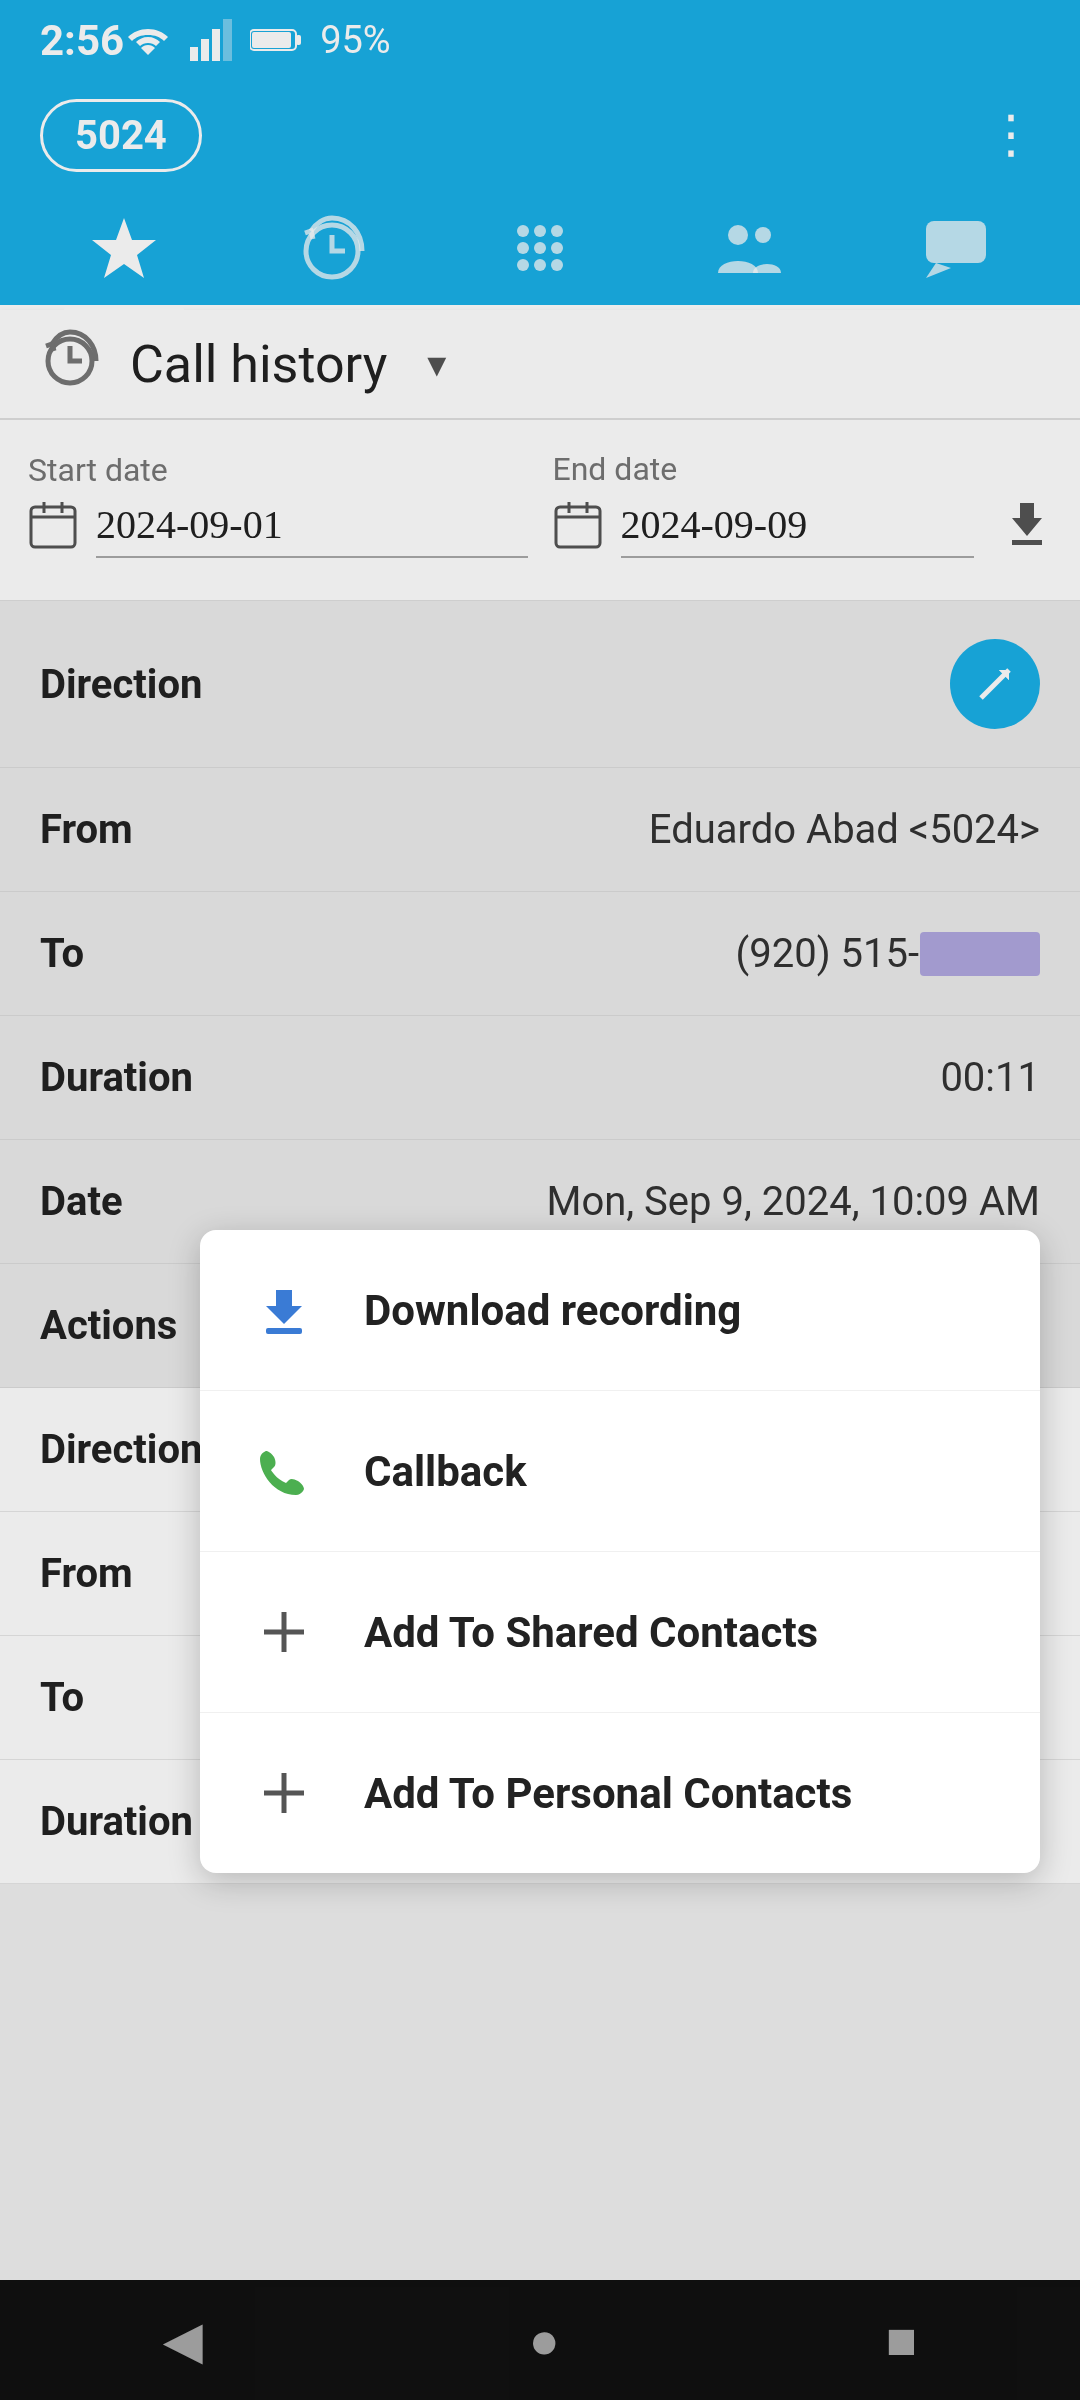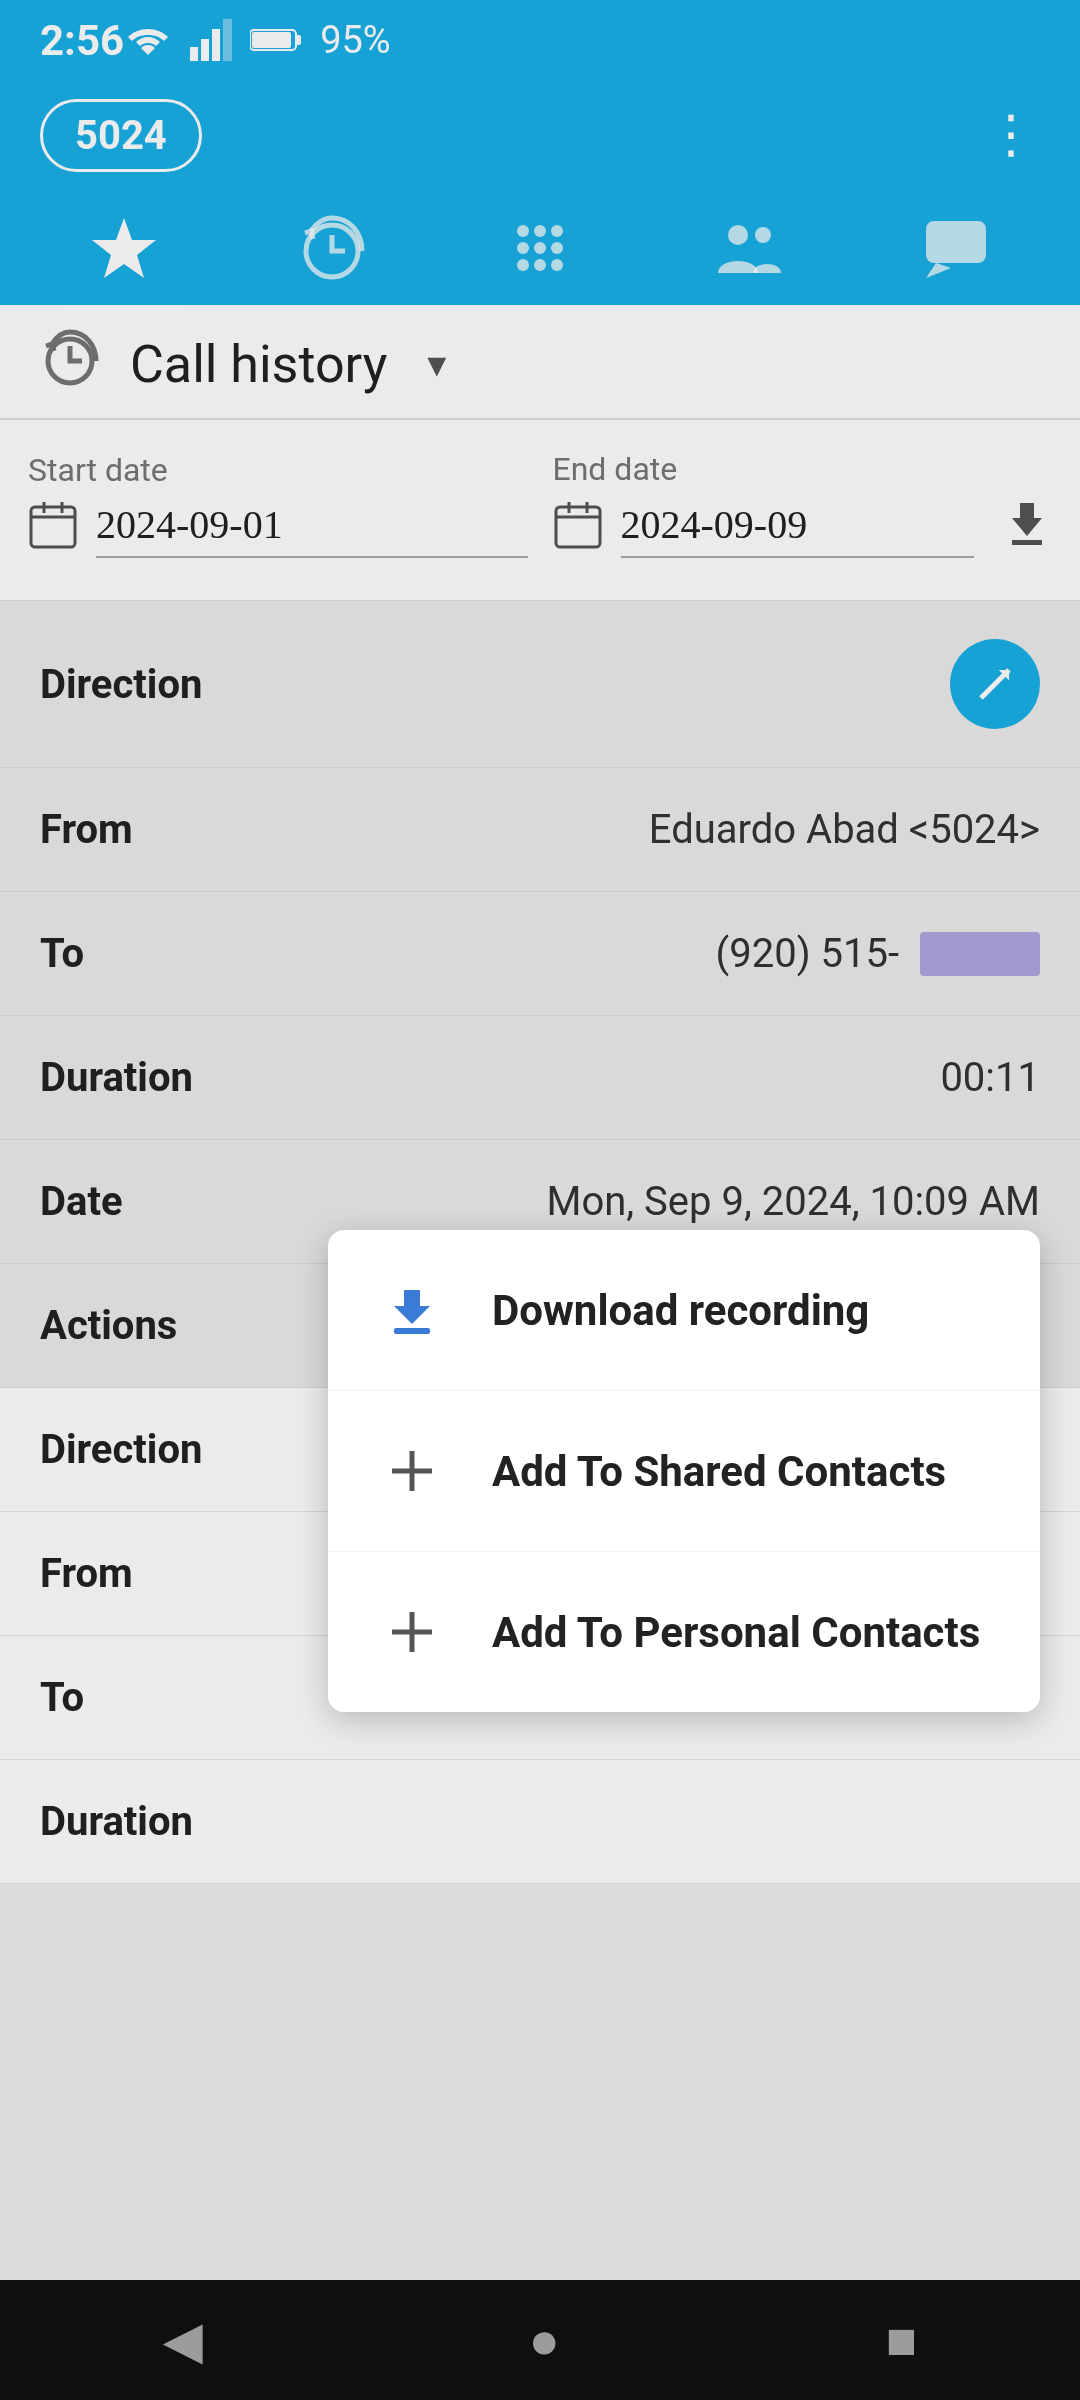--- a/index.html
+++ b/index.html
@@ -182,21 +182,21 @@
       color: #222;
     }
     .call-value {
       font-size: 40px;
       color: #333;
       text-align: right;
     }
     .call-value.redacted {
       display: flex;
       align-items: center;
-      gap: 21px;
+      gap: 1px;
     }
     .redact-box {
       background: #b0a8e0;
       width: 120px;
       height: 44px;
       border-radius: 4px;
       display: inline-block;
     }
     .direction-btn {
       width: 90px;
@@ -225,21 +225,21 @@
     }
     .second-card .call-row {
       border-bottom: 1px solid #e8e8e8;
     }
 
     
     .dropdown-menu {
       position: absolute;
       right: 40px;
       top: 1230px;
-      width: 712px;
+      width: 840px;
       background: white;
       border-radius: 16px;
       box-shadow: 0 8px 32px rgba(0,0,0,0.22);
       z-index: 100;
       overflow: hidden;
     }
     .menu-item {
       display: flex;
       align-items: center;
       padding: 48px 52px;
@@ -495,20 +495,28 @@
       <div class="menu-icon download-icon-color">
         <svg width="56" height="56" viewBox="0 0 56 56" fill="#3a7bd5">
           <polygon points="28,42 10,24 20,24 20,8 36,8 36,24 46,24"></polygon>
           <rect x="10" y="46" width="36" height="6" rx="2"></rect>
         </svg>
       </div>
       <span class="menu-label">Download recording</span>
     </div>
 
 
+    <div class="menu-item">
+      <div class="menu-icon callback-icon-color">
+        <svg width="56" height="56" viewBox="0 0 56 56" fill="#4caf50">
+          <path d="M10,8 C10,8 14,8 18,14 C20,18 20,22 18,24 L15,27 C15,27 20,36 30,40 L33,37 C35,35 38,36 42,38 C48,42 48,46 48,46 C48,46 46,52 40,52 C18,52 4,30 4,16 C4,10 10,8 10,8 Z"></path>
+        </svg>
+      </div>
+      <span class="menu-label">Callback</span>
+    </div>
 
     <div class="menu-item">
       <div class="menu-icon add-icon-color">
         <svg width="56" height="56" viewBox="0 0 56 56" stroke="#555" stroke-width="5" fill="none">
           <line x1="28" y1="8" x2="28" y2="48"></line>
           <line x1="8" y1="28" x2="48" y2="28"></line>
         </svg>
       </div>
       <span class="menu-label">Add To Shared Contacts</span>
     </div>

